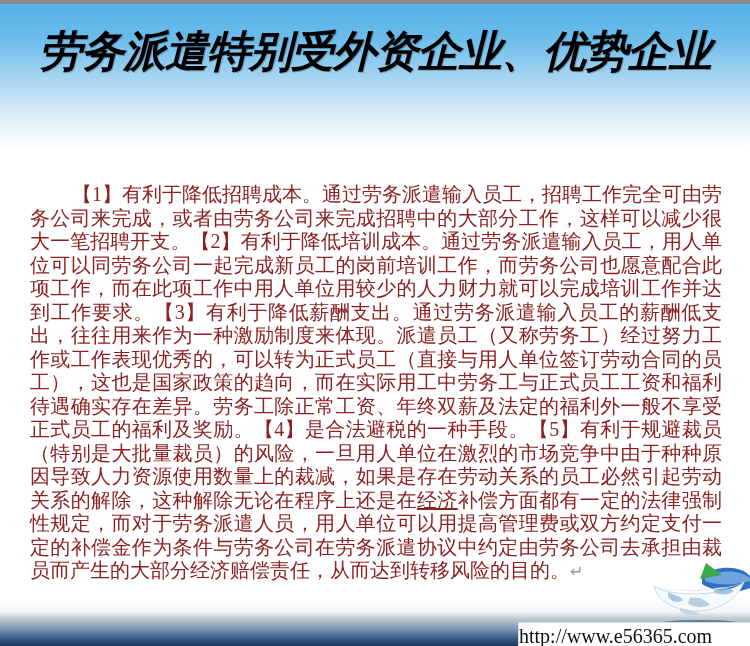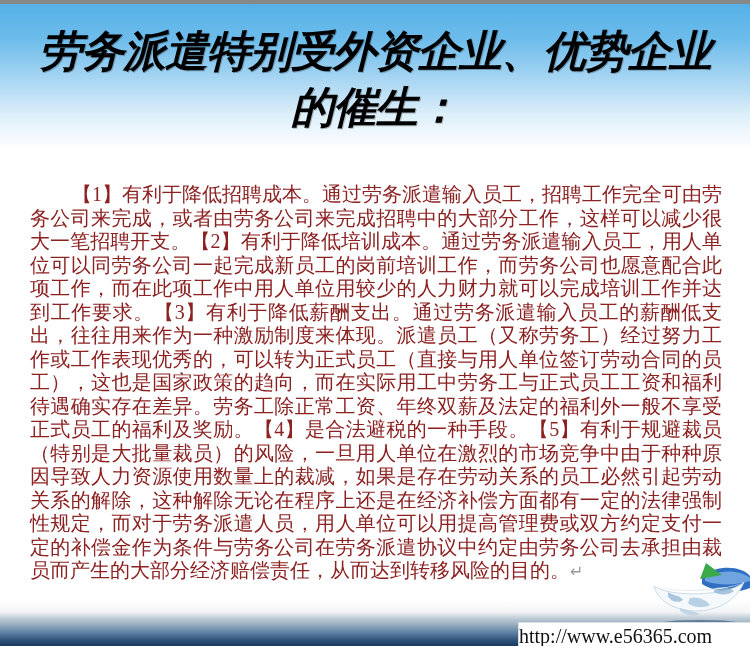--- a/index.html
+++ b/index.html
@@ -38,21 +38,21 @@
     top: 179px;
     left: 30px;
     width: 692px;
     color: #8b2121;
     font-size: 20px;
     line-height: 23.5px;
     text-align: justify;
     text-indent: 2.1em;
     font-family: "Liberation Serif", "DejaVu Serif", serif;
   }
-  .body-text .u-term { }
+  .body-text .u-term { text-decoration: underline; }
   .return-mark {
     color: #9a9a9a;
     font-size: 16px;
     font-family: "DejaVu Sans", sans-serif;
   }
 
   
   .ocean-strip {
     position: absolute;
     left: 0;
@@ -105,21 +105,20 @@
     white-space: nowrap;
   }
 </style>
 </head>
 <body>
 
 <div class="slide">
 
   <div class="title">
     <div>劳务派遣特别受外资企业、优势企业</div>
-    <div>的催生：</div>
   </div>
 
   <div class="body-text">
     <span>【1】有利于降低招聘成本。通过劳务派遣输入员工，招聘工作完全可由劳务公司来完成，或者由劳务公司来完成招聘中的大部分工作，这样可以减少很大一笔招聘开支。【2】有利于降低培训成本。通过劳务派遣输入员工，用人单位可以同劳务公司一起完成新员工的岗前培训工作，而劳务公司也愿意配合此项工作，而在此项工作中用人单位用较少的人力财力就可以完成培训工作并达到工作要求。【3】有利于降低薪酬支出。通过劳务派遣输入员工的薪酬低支出，往往用来作为一种激励制度来体现。派遣员工（又称劳务工）经过努力工作或工作表现优秀的，可以转为正式员工（直接与用人单位签订劳动合同的员工），这也是国家政策的趋向，而在实际用工中劳务工与正式员工工资和福利待遇确实存在差异。劳务工除正常工资、年终双薪及法定的福利外一般不享受正式员工的福利及奖励。【4】是合法避税的一种手段。【5】有利于规避裁员（特别是大批量裁员）的风险，一旦用人单位在激烈的市场竞争中由于种种原因导致人力资源使用数量上的裁减，如果是存在劳动关系的员工必然引起劳动关系的解除，这种解除无论在程序上还是在</span><span class="u-term">经济</span><span>补偿方面都有一定的法律强制性规定，而对于劳务派遣人员，用人单位可以用提高管理费或双方约定支付一定的补偿金作为条件与劳务公司在劳务派遣协议中约定由劳务公司去承担由裁员而产生的大部分经济赔偿责任，从而达到转移风险的目的。</span><span class="return-mark">↵</span>
   </div>
 
   <div class="ocean-strip"></div>
 
   <div class="globe">
     <svg width="100" height="68" viewBox="0 0 100 68">

